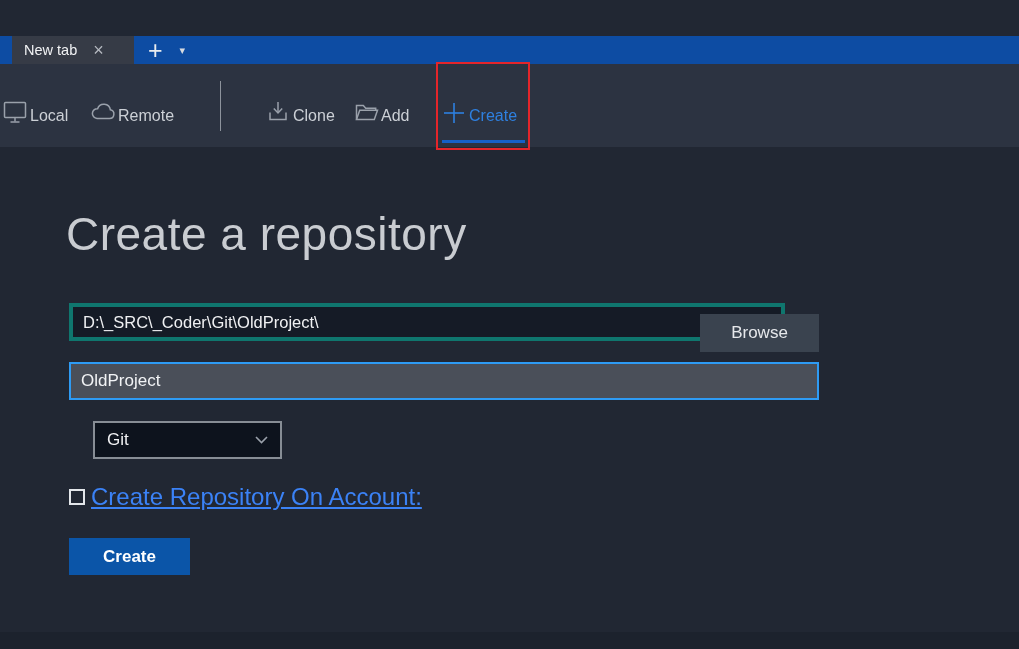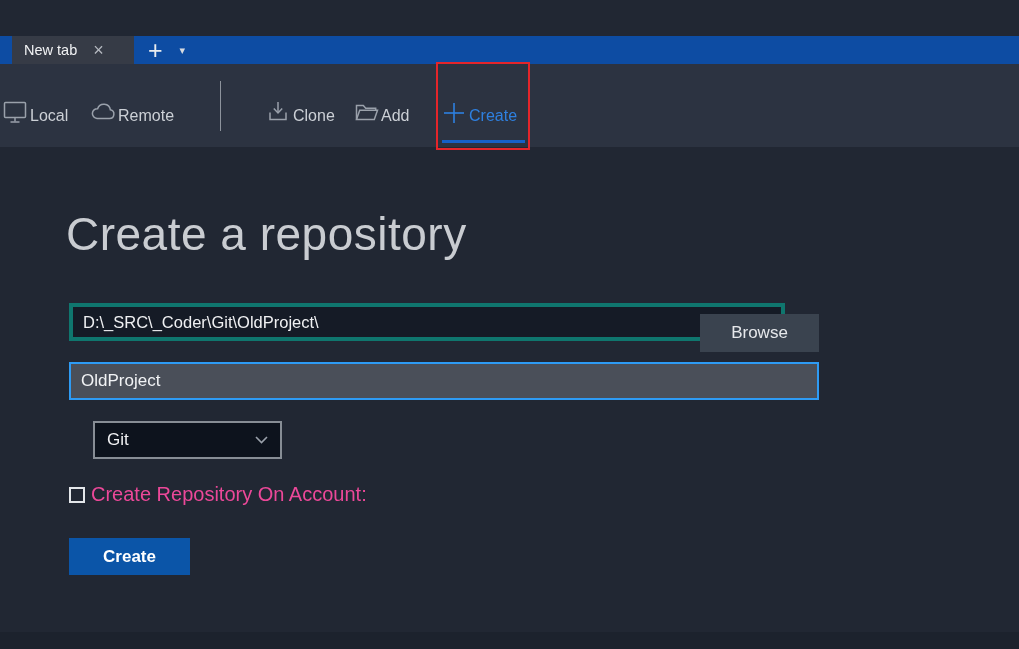--- a/index.html
+++ b/index.html
@@ -104,21 +104,21 @@
     margin-left:24px;
   }
   .type-select .chev { margin-left:auto; }
   .chk-row {
     position:absolute; left:69px; top:336px; display:flex; align-items:center;
   }
   .chk-box {
     width:16px; height:16px; border:2px solid #e3e6ea; background:transparent;
     flex:0 0 auto; cursor:default;
   }
-  .chk-label { margin-left:6px; font-size:20px; color:#ec4899; }
+  .chk-label { margin-left:6px; font-size:24px; color:#3b82f6;text-decoration:underline; }
   .create-btn {
     position:absolute; left:69px; top:391px; width:121px; height:37px;
     background:#0b55a8; border:none; color:#ffffff; font-size:17px;
     font-weight:bold; font-family:"Liberation Sans",sans-serif; cursor:default;
   }
 
   
   .statusbar {
     position:absolute; left:0; top:632px; width:1019px; height:17px;
     background:#1c222d;

